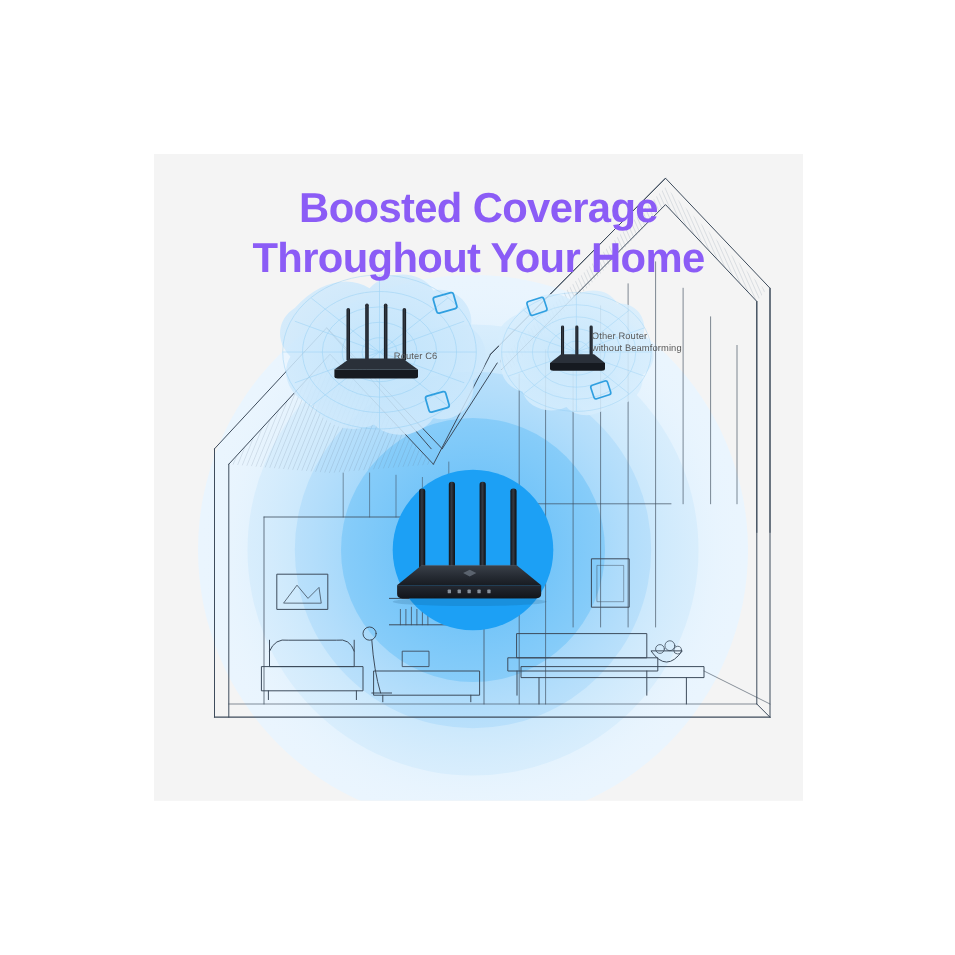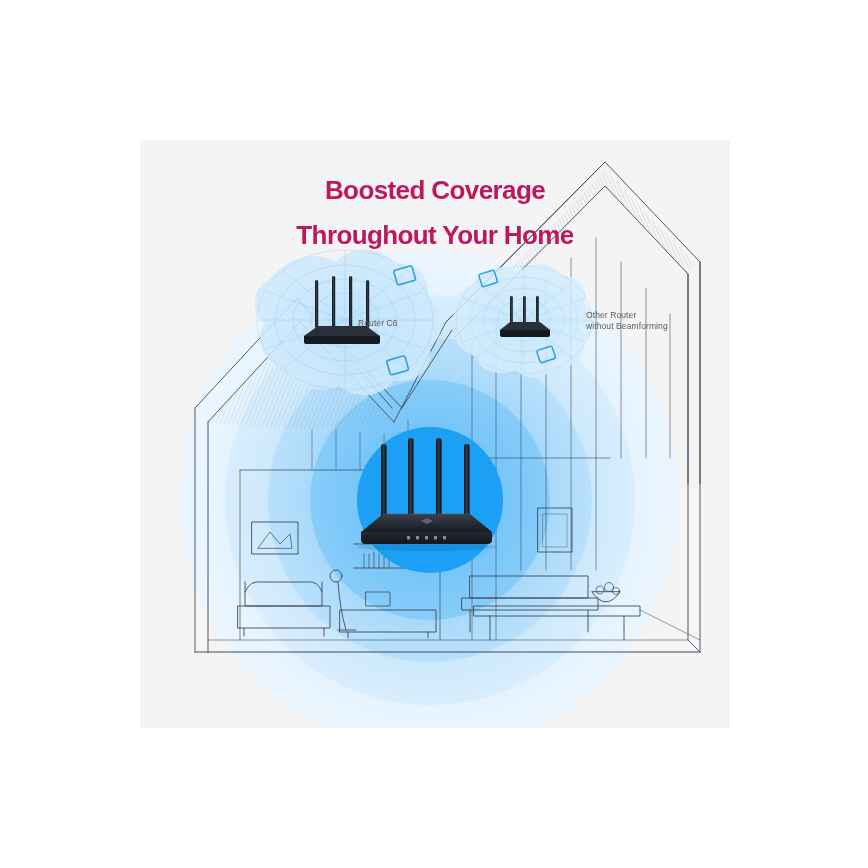--- a/index.html
+++ b/index.html
@@ -33,39 +33,39 @@
     overflow: hidden;
   }
 
   
   #headline {
     position: absolute;
     left: 0;
     top: 28px;
     width: 590px;
     text-align: center;
-    color: #be185d;
-    font-size: 26px;
+    color: #8b5cf6;
+    font-size: 38px;
     line-height: 45px;
     font-weight: 700;
     letter-spacing: -0.6px;
     white-space: pre-line;
   }
 
   
   .cmp-label {
     position: absolute;
     color: #5a5a5a;
     font-size: 8.5px;
     line-height: 11px;
     white-space: pre-line;
     letter-spacing: 0.1px;
   }
   #label-archer { left: 218px; top: 178px; }
-  #label-other  { left: 398px; top: 170px; padding-left: 48px; }
+  #label-other  { left: 398px; top: 160px; }
 
   .svgfull {
     position: absolute;
     left: 0;
     top: 0;
     width: 590px;
     height: 588px;
   }
 
   

